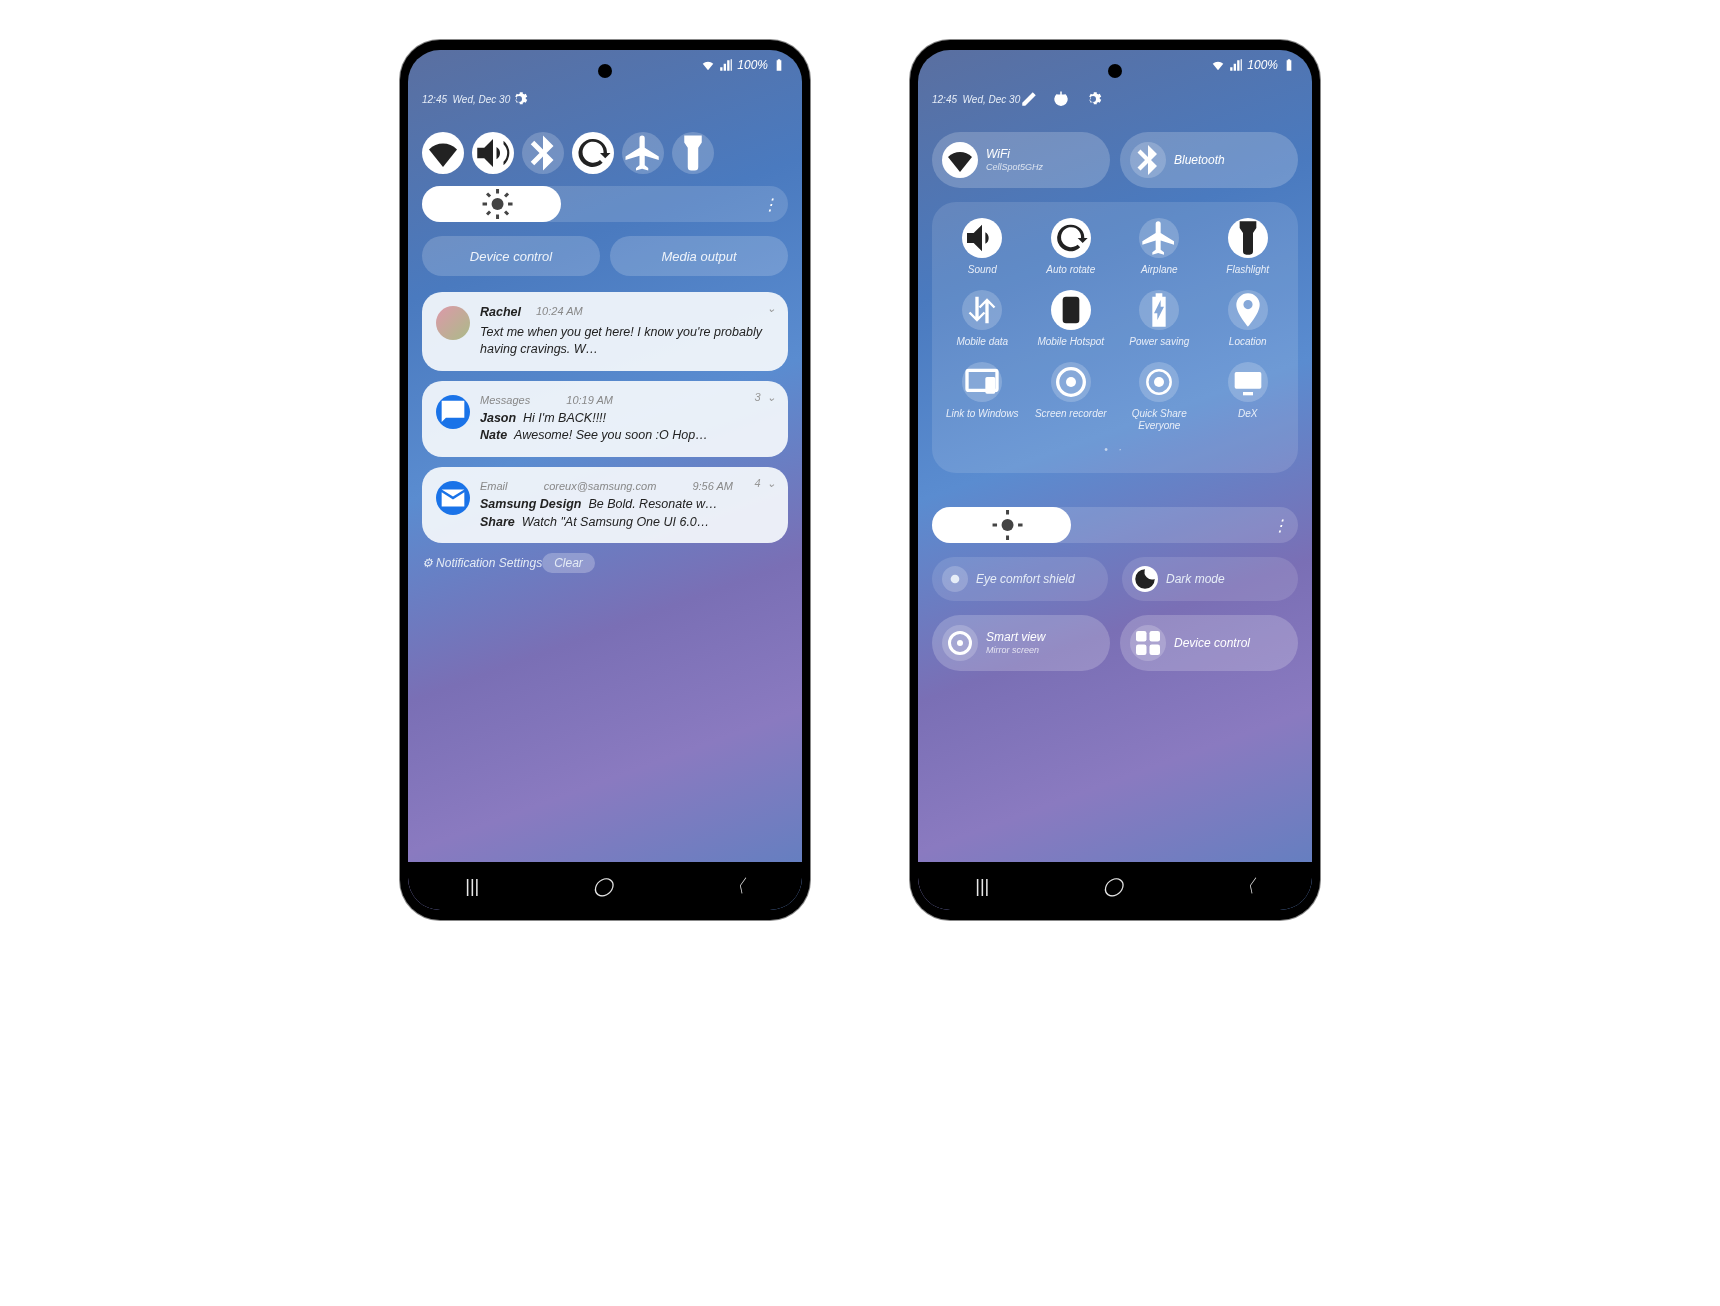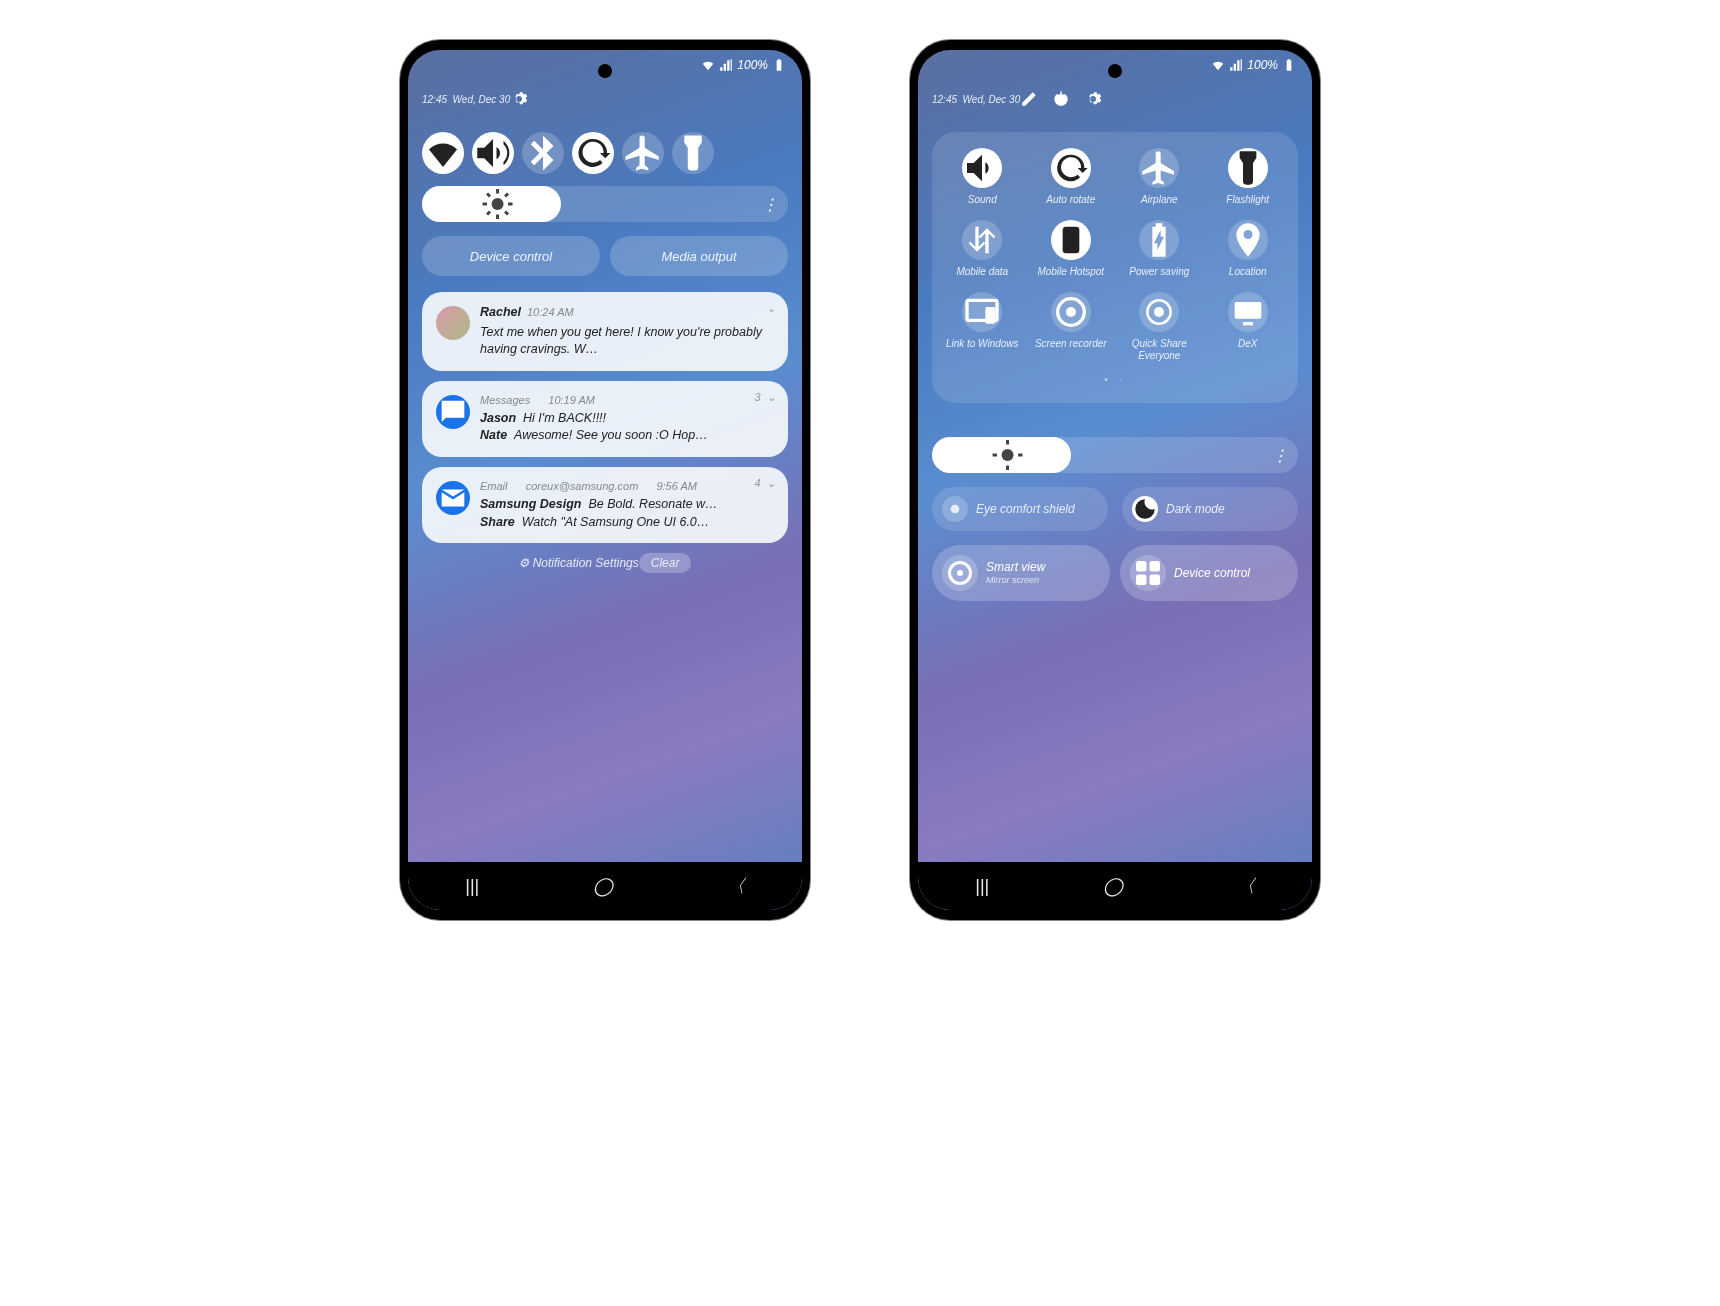--- a/index.html
+++ b/index.html
@@ -23,26 +23,26 @@
   .brightness-more { position: absolute; right: 10px; color: #fff; }
 
   .pill-row { display: flex; gap: 10px; margin-bottom: 16px; }
   .pill { flex: 1; height: 40px; background: rgba(255,255,255,0.18); border-radius: 20px; display: flex; align-items: center; justify-content: center; font-size: 13px; color: #eef3fa; }
 
   .notif { background: rgba(245,248,252,0.92); border-radius: 20px; padding: 12px 14px; margin-bottom: 10px; color: #222; position: relative; }
   .notif-row { display: flex; gap: 10px; }
   .notif-avatar { width: 34px; height: 34px; border-radius: 50%; background: #1a73e8; display: flex; align-items: center; justify-content: center; color: #fff; flex-shrink: 0; margin-top: 2px; }
   .notif-avatar.photo { background: linear-gradient(135deg,#d9a,#ab8); }
   .notif-body { flex: 1; font-size: 12.5px; line-height: 1.4; overflow: hidden; }
-  .notif-title { color: #888; font-size: 11px; display: flex; gap: 6px; align-items: center; margin-bottom: 2px;}
+  .notif-title { color: #888; font-size: 11px; display: flex; gap: 15px; align-items: flex-start; margin-bottom: 2px;}
   .notif-title .st { color: #222; font-weight: 600; font-size: 12.5px;}
   .notif-msg { color: #222; }
   .notif-sub { color: #222; }
   .notif-meta { position: absolute; right: 12px; top: 10px; color: #999; font-size: 11px; }
-  .bottom-links { display: flex; justify-content: center; align-items: center; margin-top: 6px; font-size: 12px; color: #e4ebf5; }
+  .bottom-links { display: flex; justify-content: flex-start; align-items: center; margin-top: 6px; font-size: 12px; color: #e4ebf5; }
   .clear-btn { background: rgba(255,255,255,0.25); border-radius: 12px; padding: 3px 12px; font-size: 12px; }
 
   
   .big-tile-row { display: flex; gap: 10px; margin-bottom: 14px; }
   .big-tile { flex: 1; height: 56px; border-radius: 28px; display: flex; align-items: center; padding: 0 10px; gap: 8px; font-size: 12px; }
   .big-tile.on { background: rgba(255,255,255,0.2); color: #fff; }
   .big-tile .circ { width: 36px; height: 36px; border-radius: 50%; display: flex; align-items: center; justify-content: center; }
   .big-tile.on .circ.white { background: #fff; color: #222; }
   .big-tile .txt { display: flex; flex-direction: column; line-height: 1.2; }
   .big-tile .sub { font-size: 9px; opacity: 0.75; }
@@ -250,20 +250,43 @@
               </svg>
             </span>
           <span class="ic">
               <svg viewBox="0 0 24 24">
                 <path fill="#fff" d="M12 8a4 4 0 100 8 4 4 0 000-8zm9 4l2 1-2 4-2-1a8 8 0 01-2 1l0 2h-4l0-2a8 8 0 01-2-1l-2 1-2-4 2-1a8 8 0 010-2l-2-1 2-4 2 1a8 8 0 012-1l0-2h4l0 2a8 8 0 012 1l2-1 2 4-2 1a8 8 0 010 2z"></path>
               </svg>
             </span>
         </div>
       </div>
 
+      <div class="big-tile-row">
+        <div class="big-tile on">
+          <div class="circ white">
+              <svg viewBox="0 0 24 24" width="20" height="20">
+                <path fill="currentColor" d="M12 20l8-10c-4.5-4.5-11.5-4.5-16 0l8 10z"></path>
+              </svg>
+            </div>
+          <div class="txt">
+              <span>WiFi</span>
+              <span class="sub">CellSpot5GHz</span>
+            </div>
+        </div>
+        <div class="big-tile on">
+          <div class="circ" style="background:rgba(255,255,255,0.2)">
+              <svg viewBox="0 0 24 24" width="16" height="16">
+                <path fill="#fff" d="M12 2v8L7 5 5 7l5 5-5 5 2 2 5-5v8l6-6-4-4 4-4-6-6z"></path>
+              </svg>
+            </div>
+          <div class="txt">
+              <span>Bluetooth</span>
+            </div>
+        </div>
+      </div>
 
       <div class="qs-grid-wrap">
         <div class="qs-grid">
           <div class="qs-item">
               <div class="qs-circle qs-on">
                 <svg viewBox="0 0 24 24" width="20" height="20">
                   <path fill="currentColor" d="M3 9v6h4l5 5V4L7 9H3zm13 3a4 4 0 00-2-3.5v7A4 4 0 0016 12z"></path>
                 </svg>
               </div>
               <span>Sound</span>

